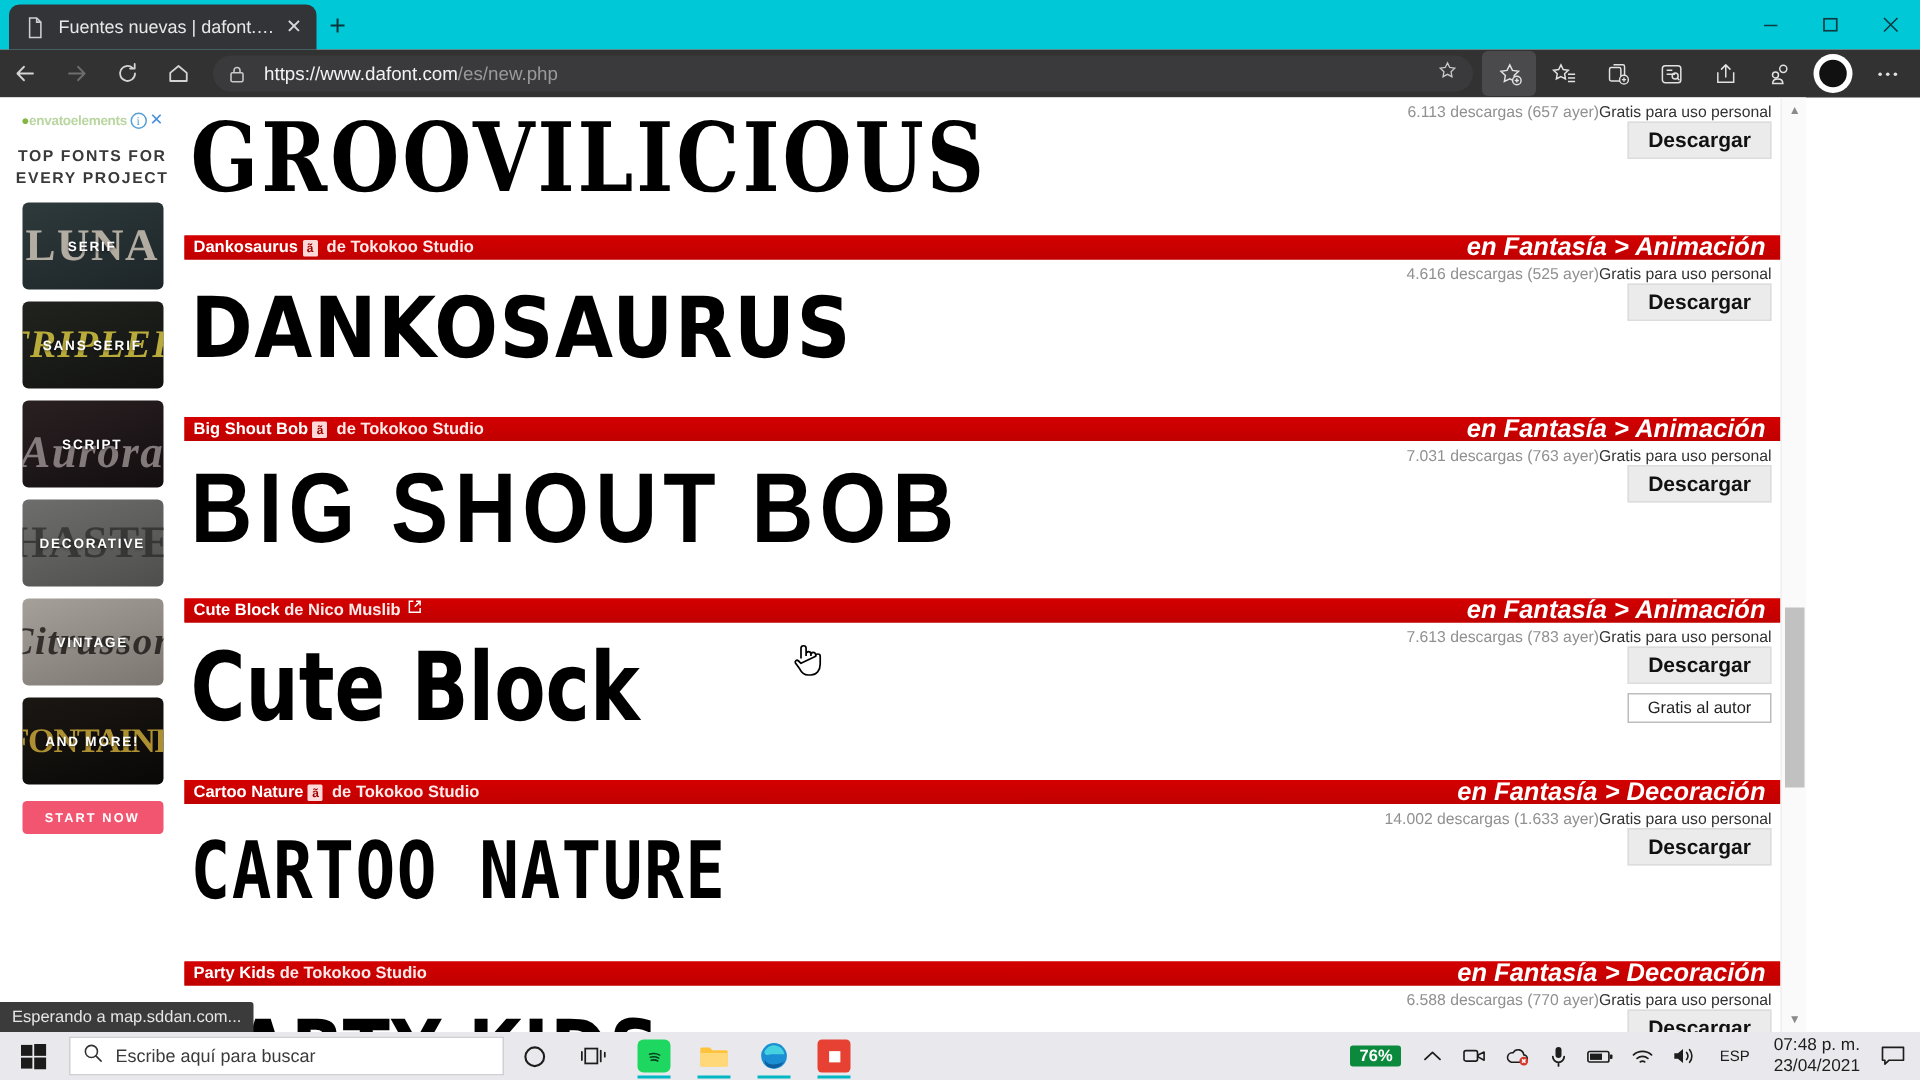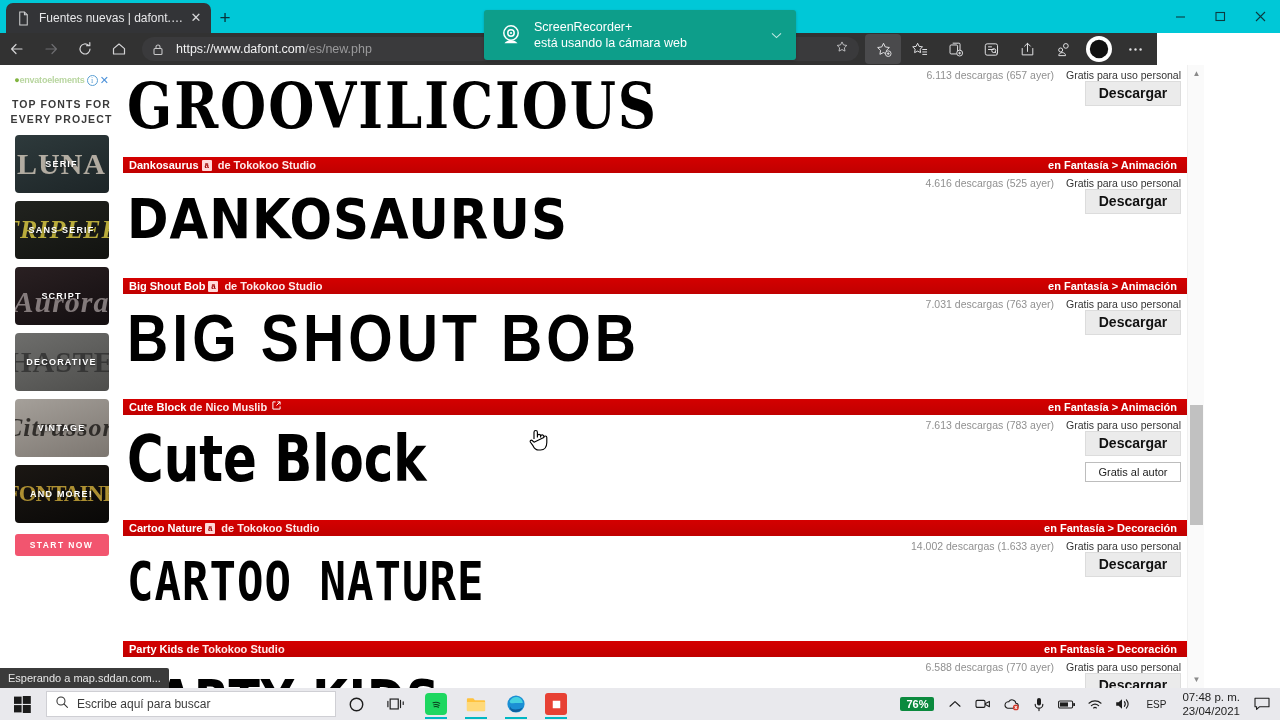--- a/index.html
+++ b/index.html
@@ -44,21 +44,21 @@
   .wincontrols {
     position: absolute; right: 0; top: 0; height: 33px; display: flex;
   }
   .wincontrol {
     width: 40px; height: 33px; display:flex; align-items:center; justify-content:center;
     color: #0b3b41;
   }
   .wincontrol.close { color:#0b3b41; }
 
   .toolbar {
-    position: absolute; left:0; top:33px; width:1157px; height:32px;
+    position: absolute; left:0; top:33px; width:1280px; height:32px;
     background: #323232;
     display: flex; align-items: center;
   }
   .tb-btn {
     width: 34px; height: 30px; display:flex; align-items:center; justify-content:center;
     color: #d4d4d6;
   }
   .tb-btn.disabled { color: #6d6d70; }
   .omnibox {
     flex: 1 1 auto; height: 24px; background: #3a3a3c; border-radius: 13px;
@@ -161,23 +161,23 @@
     background-image: linear-gradient(#d40000,#c00000);
   }
   .fh-name { font-weight: 700; color:#ffffff; }
   .fh-badge {
     display:inline-block; width:10px; height:11px; background:#ffd9d9; color:#a00000;
     font-size: 8px; line-height: 11px; text-align:center; margin: 0 3px; vertical-align: 1px;
     font-weight: 700; border-radius:1px;
   }
   .fh-author { font-weight: 700; color: #ffe9e9; margin-left: 3px;}
   .fh-ext { margin-left: 5px; font-size:10px; color:#fff; }
-  .fh-cat { margin-left:auto; font-weight: 700; font-size: 11px; color:#ffffff; padding-right: 4px;}
+  .fh-cat { margin-left:auto; font-weight: 700; font-size: 17px; color:#ffffff; padding-right: 4px; font-style: italic;}
   .font-meta {
-    display:flex; justify-content:flex-end; align-items:center; gap: 12px;
+    display:flex; justify-content:flex-end; align-items:center; 
     font-size: 10.5px; color: #909090; padding: 3px 6px 0 0; height: 16px;
   }
   .font-meta .lic { color:#333333; }
   .preview-wrap { position: relative; min-height: 42px; }
   .preview {
     padding-left: 4px; color: #000; white-space: nowrap;
     line-height: 1;
   }
   .btn-col {
     position: absolute; right: 6px; top: 18px; width: 96px;
@@ -391,39 +391,20 @@
       <div class="tb-icon">
         <svg width="17" height="17" viewBox="0 0 18 18">
             <circle cx="3.6" cy="9" r="1.25" fill="currentColor"></circle>
             <circle cx="9" cy="9" r="1.25" fill="currentColor"></circle>
             <circle cx="14.4" cy="9" r="1.25" fill="currentColor"></circle>
           </svg>
       </div>
     </div>
   </div>
 
-  <div class="webcam-toast">
-    <span class="webcam-icon">
-      <svg width="26" height="26" viewBox="0 0 26 26">
-        <circle cx="13" cy="11" r="7.2" fill="none" stroke="#fff" stroke-width="1.5"></circle>
-        <circle cx="13" cy="11" r="3.2" fill="none" stroke="#fff" stroke-width="1.5"></circle>
-        <circle cx="13" cy="11" r="1.1" fill="#fff"></circle>
-        <path d="M6.5 21.2c1.4-1.9 3.8-3 6.5-3s5.1 1.1 6.5 3z" fill="#fff"></path>
-      </svg>
-    </span>
-    <span class="webcam-text">
-      <div>ScreenRecorder+</div>
-      <div>está usando la cámara web</div>
-    </span>
-    <span class="webcam-chev">
-      <svg width="11" height="7" viewBox="0 0 11 7">
-          <path d="M1 1.4L5.5 5.6 10 1.4" fill="none" stroke="currentColor" stroke-width="1.1"></path>
-        </svg>
-    </span>
-  </div>
 
   <div class="viewport">
 
     <div class="adcol">
       <div class="envato-row">
         <span class="envato-logo"><span style="color:#82b541">●</span><span>envato</span><span>elements</span></span>
         <span class="adinfo">i</span>
         <span class="adclose">✕</span>
       </div>
       <div class="ad-head">TOP FONTS FOR EVERY PROJECT</div>

